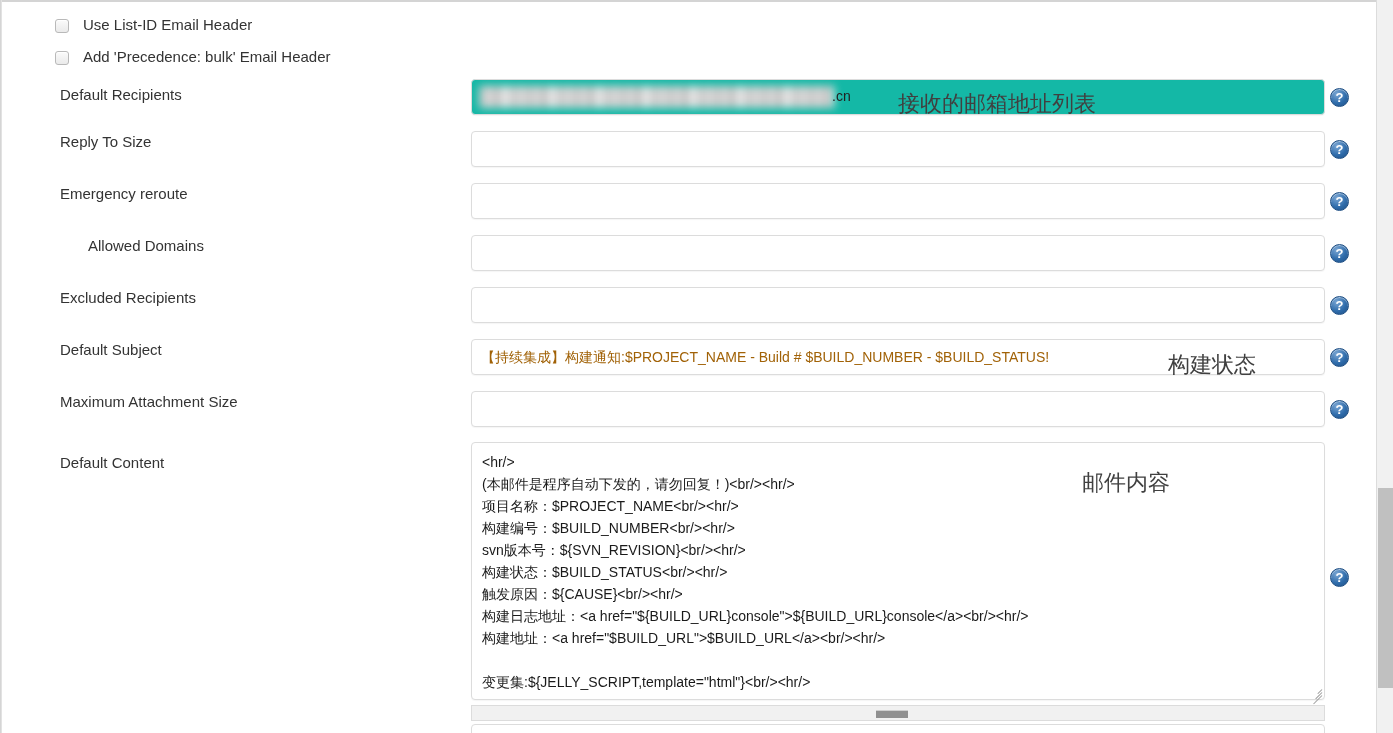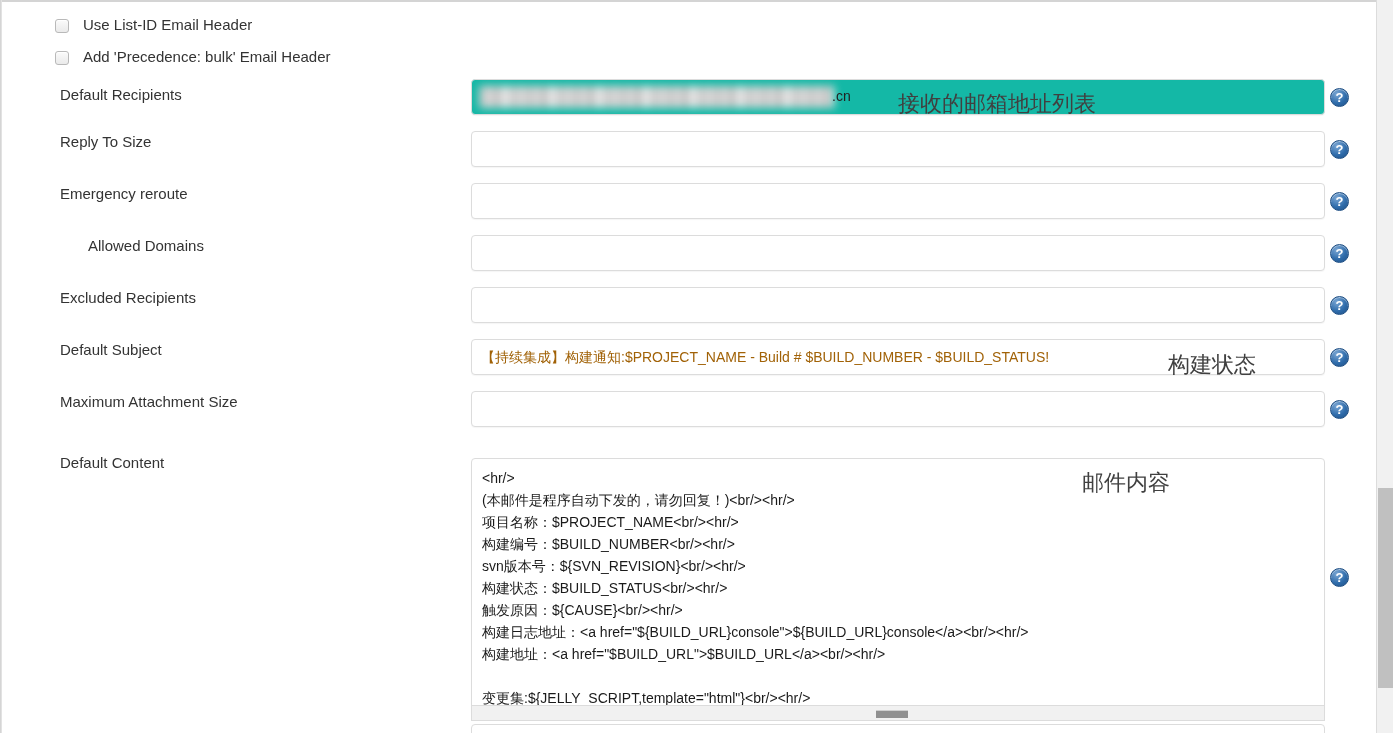--- a/index.html
+++ b/index.html
@@ -133,21 +133,21 @@
     left: 360px; top: 5px;
     font-size: 14px;
     color: #222222;
     line-height: 22px;
   }
 
   
   .ta-wrap {
     position: absolute;
     left: 471px; top: 442px;
-    width: 854px; height: 258px; margin-top: 16px;
+    width: 854px; height: 258px;
   }
   .ta {
     position: absolute;
     left: 0; top: 0;
     width: 854px; height: 258px;
     border: 1px solid #dcdcdc;
     border-radius: 4px;
     background: #ffffff;
     box-shadow: 0 1px 1px rgba(0,0,0,0.04);
     padding: 8px 10px;

